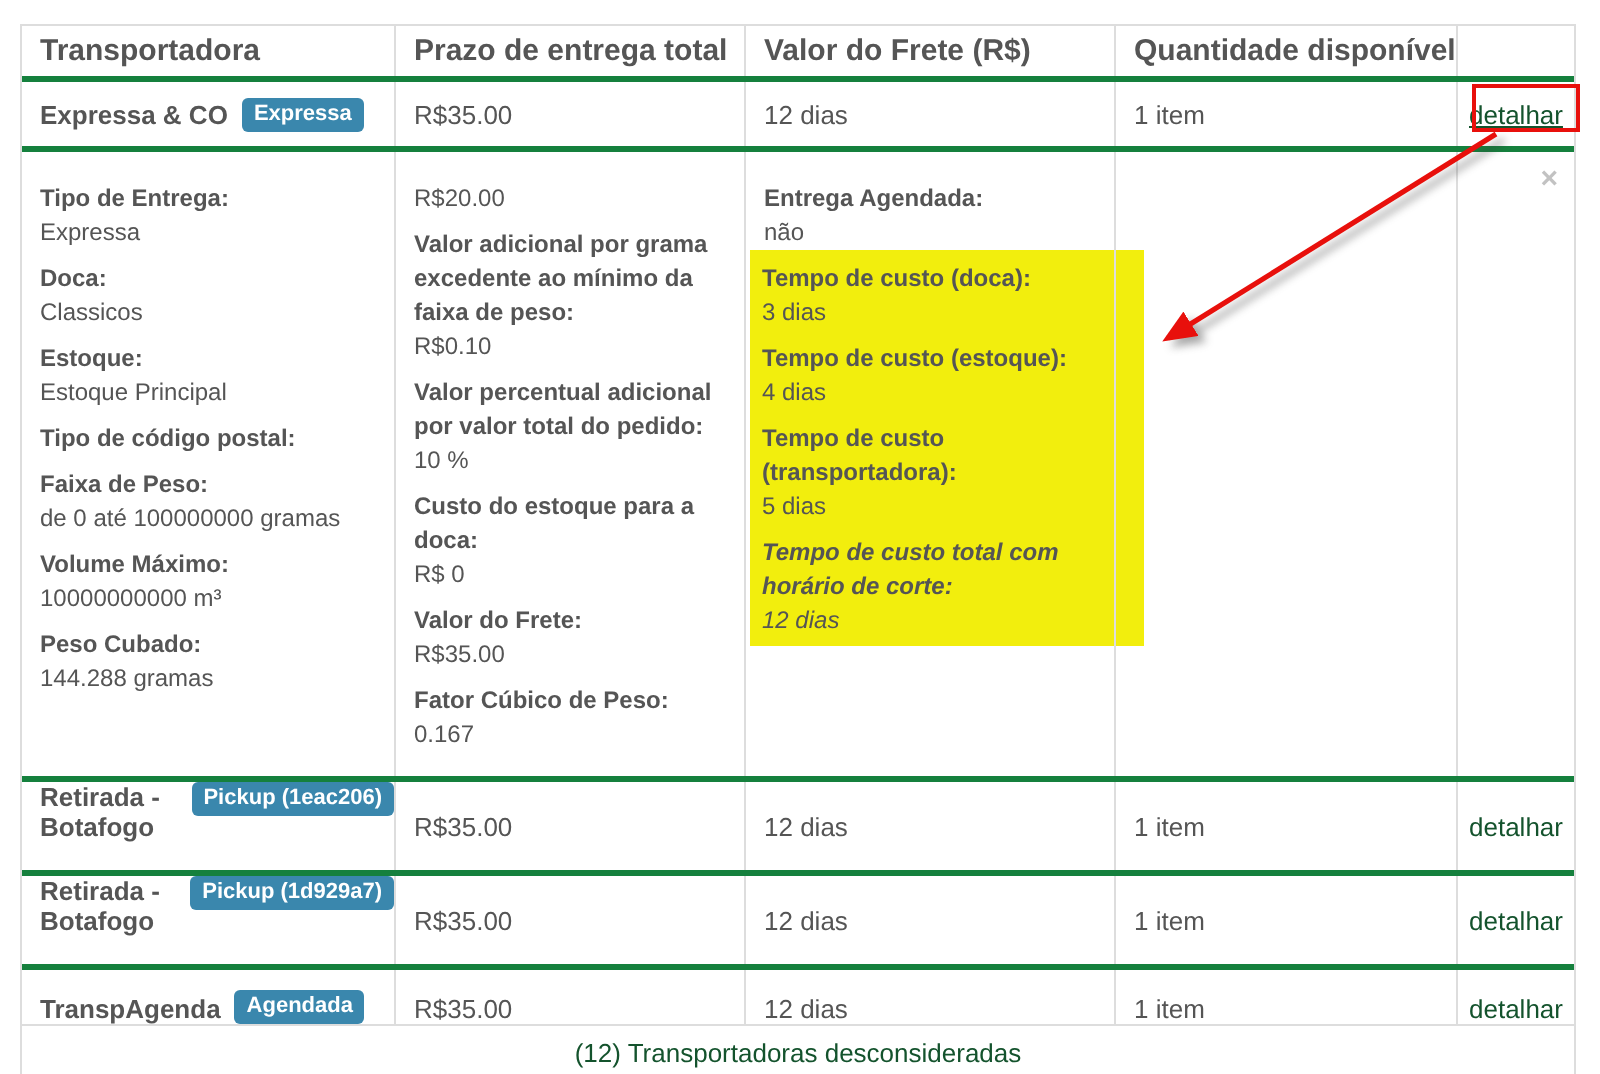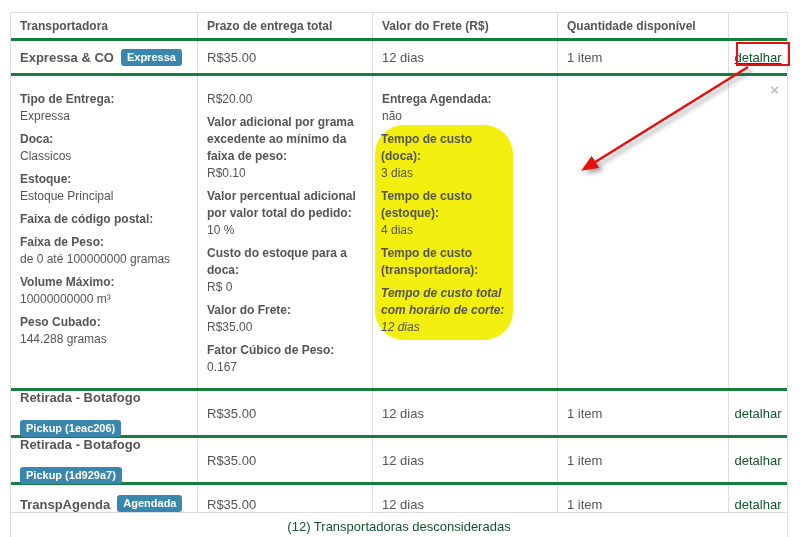--- a/index.html
+++ b/index.html
@@ -11,42 +11,42 @@
   .shipping-table{
     position:absolute;left:10px;top:12px;width:778px;
     border:1px solid #ddd;box-sizing:border-box;background:#fff;
   }
   .grid-row{display:grid;grid-template-columns:186px 175px 185px 171px 1fr;}
   .grid-row>div{border-left:1px solid #ddd;box-sizing:border-box;min-width:0;}
   .grid-row>div:first-child{border-left:none;}
   .bt{border-top:3px solid #15803d;}
   
   .header-row>div{height:25px;display:flex;align-items:center;padding-left:9px;
-    font-weight:bold;font-size:12px;color:#555;}
+    font-weight:bold;font-size:15px;color:#555;}
   
   .c{display:flex;align-items:center;padding-left:9px;font-size:13px;color:#555;}
   .h-r1>div{height:32px;}
   .h-r23>div{height:44px;}
   .h-r4>div{height:27px;align-items:flex-end;}
   .cname{font-weight:bold;}
-  .stack{flex-direction:column;align-items:flex-start;justify-content:center;gap:15px;}
+  .stack{flex-direction:row;align-items:flex-start;justify-content:center;gap:15px;}
   .badge{background:#3a87ad;color:#fff;font-size:11px;font-weight:bold;
     padding:2px 6px;border-radius:3px;line-height:13px;white-space:nowrap;}
   .badge.inline{margin-left:7px;}
   .action-cell{justify-content:center;padding-left:0;}
   a.link{color:#14532d;text-decoration:none;font-size:13px;cursor:pointer;}
   a.link.underlined{text-decoration:underline;}
   
   .detail-row>div{padding:15px 4px 12px 9px;font-size:12px;line-height:17px;color:#555;}
   .detail-row .empty-cell{padding:0;}
   .pair{margin-bottom:6px;}
   .pair:last-child{margin-bottom:0;}
   .lbl{font-weight:bold;}
-  .hl{background:#f2ee0d;margin:-6px 0 6px -7px;width:138px;
-    padding:6px 0 4px 6px;box-sizing:border-box;border-radius:29px;}
+  .hl{background:#f2ee0d;margin:-6px 0 6px -7px;width:197px;
+    padding:6px 0 4px 6px;box-sizing:border-box;}
   .hl .pair{margin-bottom:6px;}
   .hl .pair:last-child{margin-bottom:0;font-style:italic;}
   .close-cell{position:relative;}
   .close-x{position:absolute;top:7px;right:8px;font-size:15px;font-weight:bold;
     color:#c2c2c2;cursor:pointer;line-height:14px;}
   
   .footer-row{border-top:1px solid #ddd;height:27px;display:flex;
     align-items:center;justify-content:center;}
   
   .annotation-box{position:absolute;left:736px;top:42px;width:54px;height:24px;
@@ -88,21 +88,21 @@
       </div>
       <div class="pair">
         <div class="lbl">Doca:</div>
         <div>Classicos</div>
       </div>
       <div class="pair">
         <div class="lbl">Estoque:</div>
         <div>Estoque Principal</div>
       </div>
       <div class="pair">
-        <div class="lbl">Faixa de código postal:</div>
+        <div class="lbl">Tipo de código postal:</div>
       </div>
       <div class="pair">
         <div class="lbl">Faixa de Peso:</div>
         <div>de 0 até 100000000 gramas</div>
       </div>
       <div class="pair">
         <div class="lbl">Volume Máximo:</div>
         <div>10000000000 m³</div>
       </div>
       <div class="pair">
@@ -146,20 +146,21 @@
         <div class="pair">
           <div class="lbl">Tempo de custo (doca):</div>
           <div>3 dias</div>
         </div>
         <div class="pair">
           <div class="lbl">Tempo de custo (estoque):</div>
           <div>4 dias</div>
         </div>
         <div class="pair">
           <div class="lbl">Tempo de custo (transportadora):</div>
+          <div>5 dias</div>
         </div>
         <div class="pair">
           <div class="lbl">Tempo de custo total com horário de corte:</div>
           <div>12 dias</div>
         </div>
       </div>
     </div>
 
     <div class="empty-cell"></div>
 

